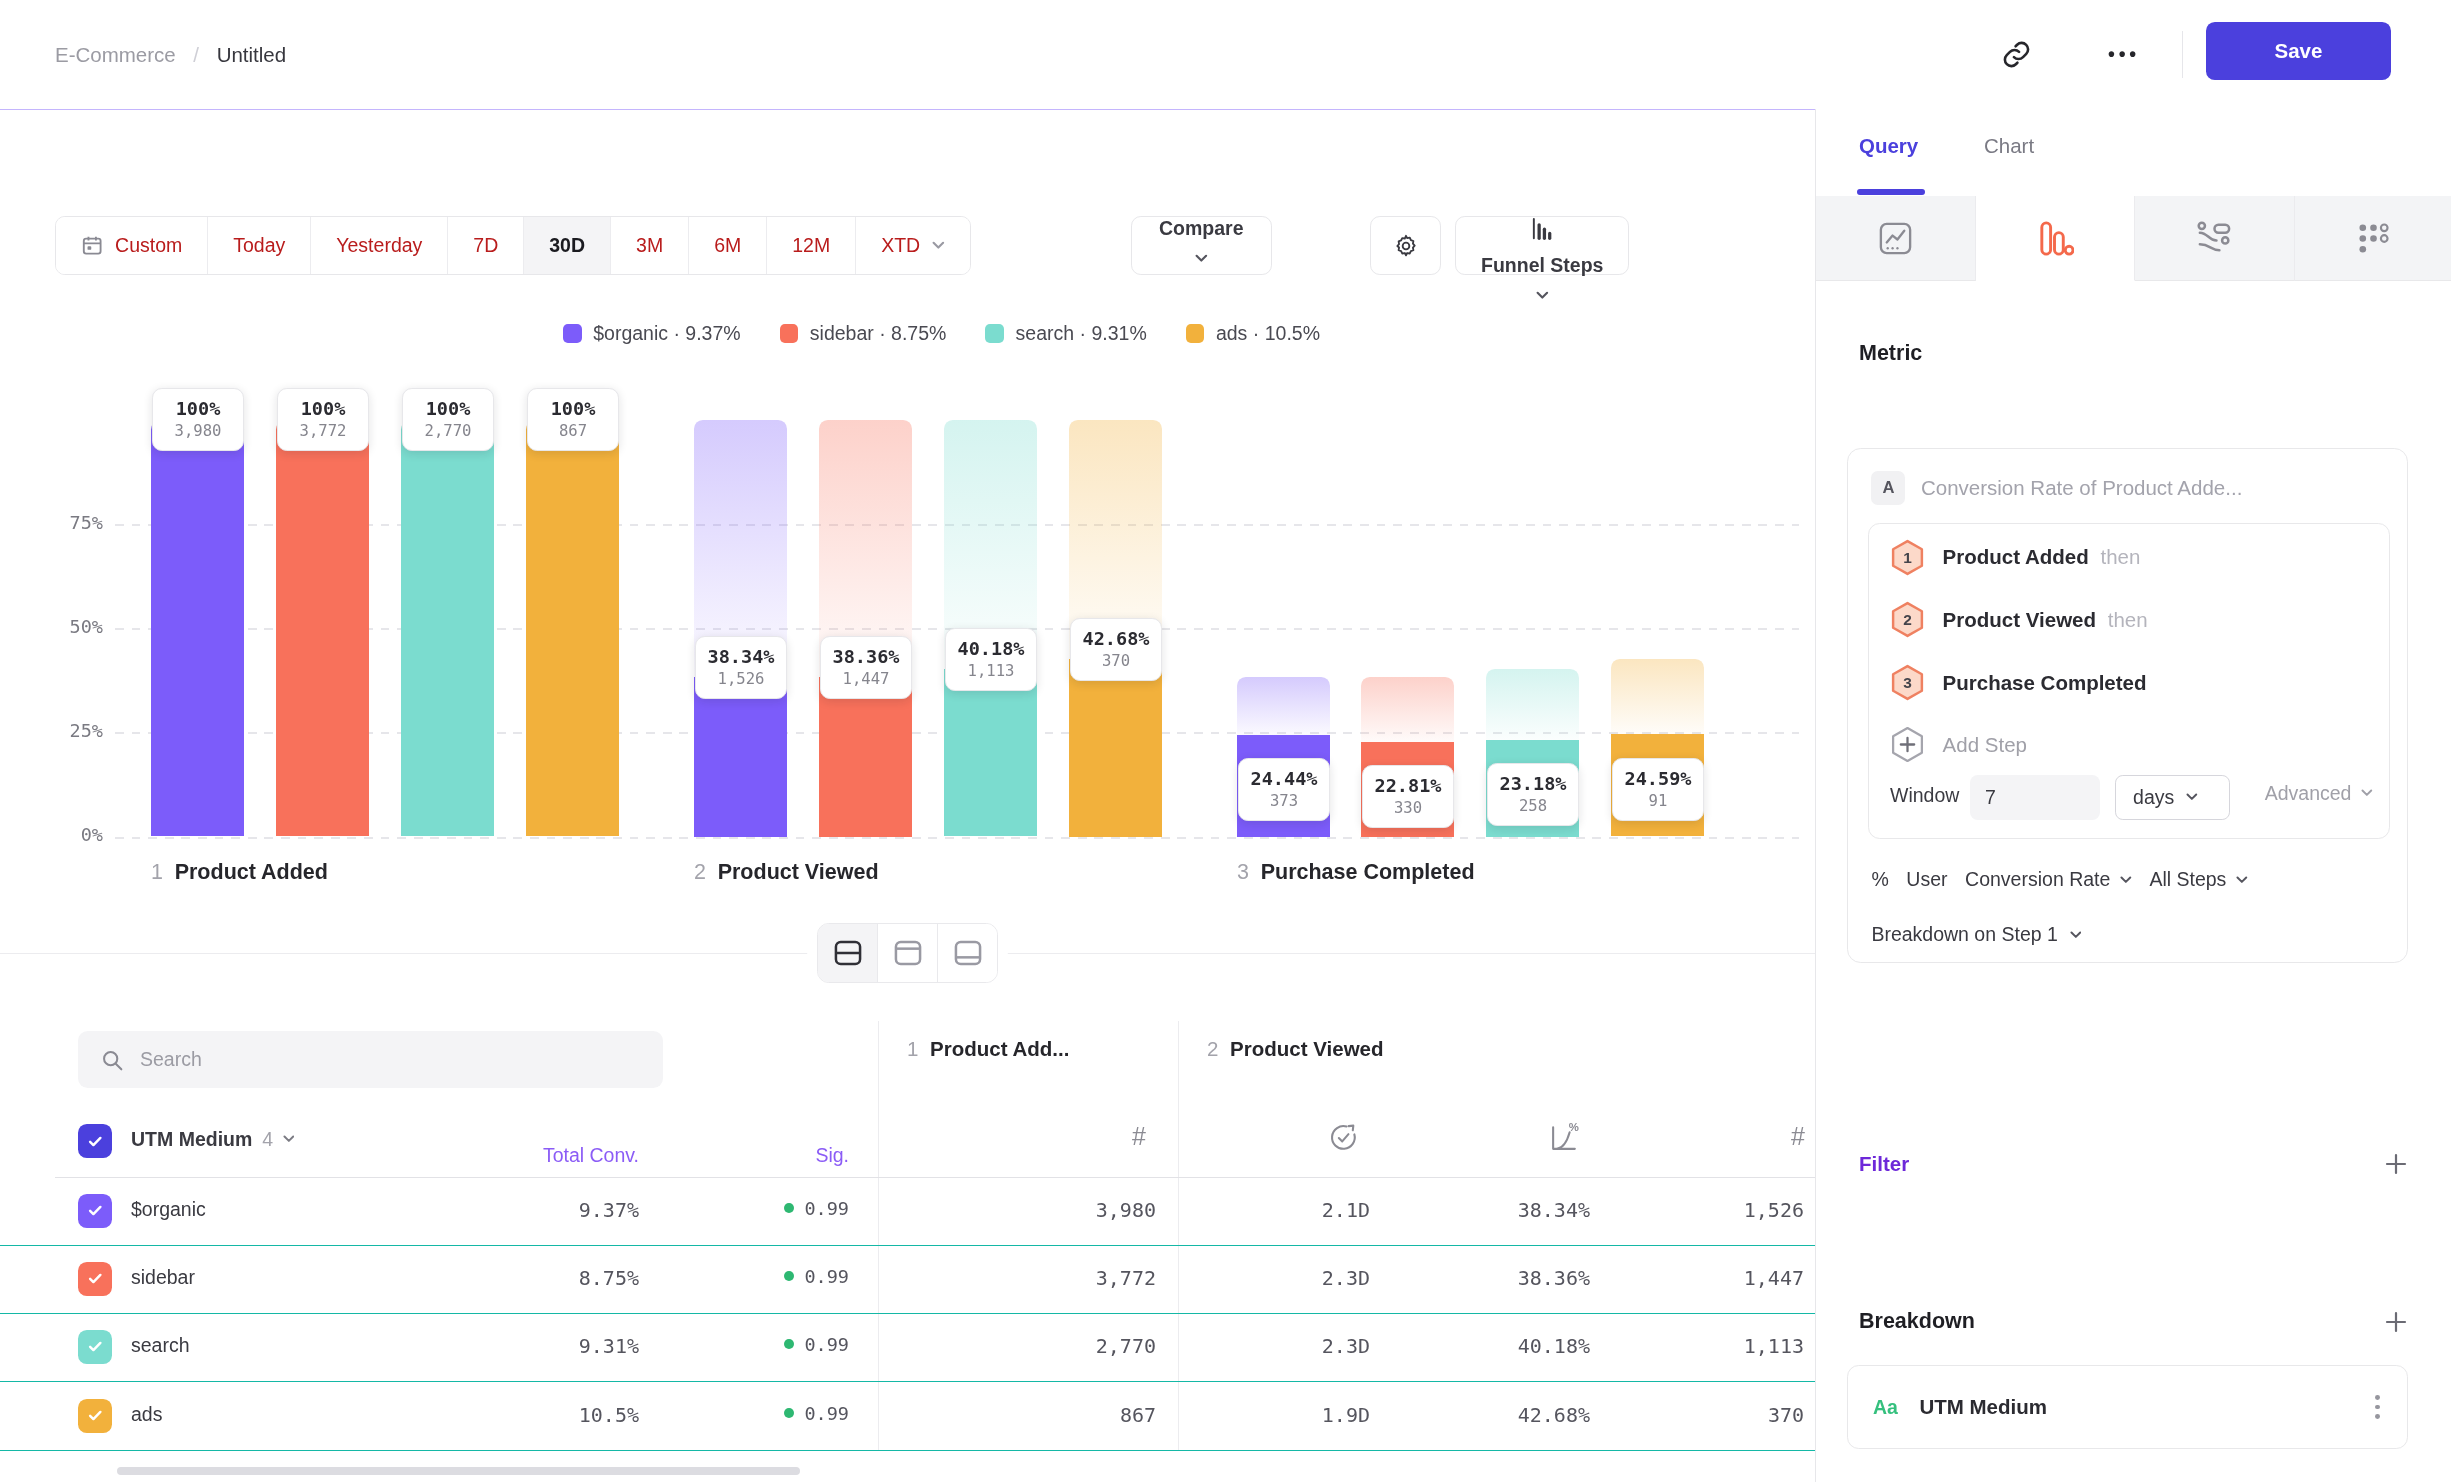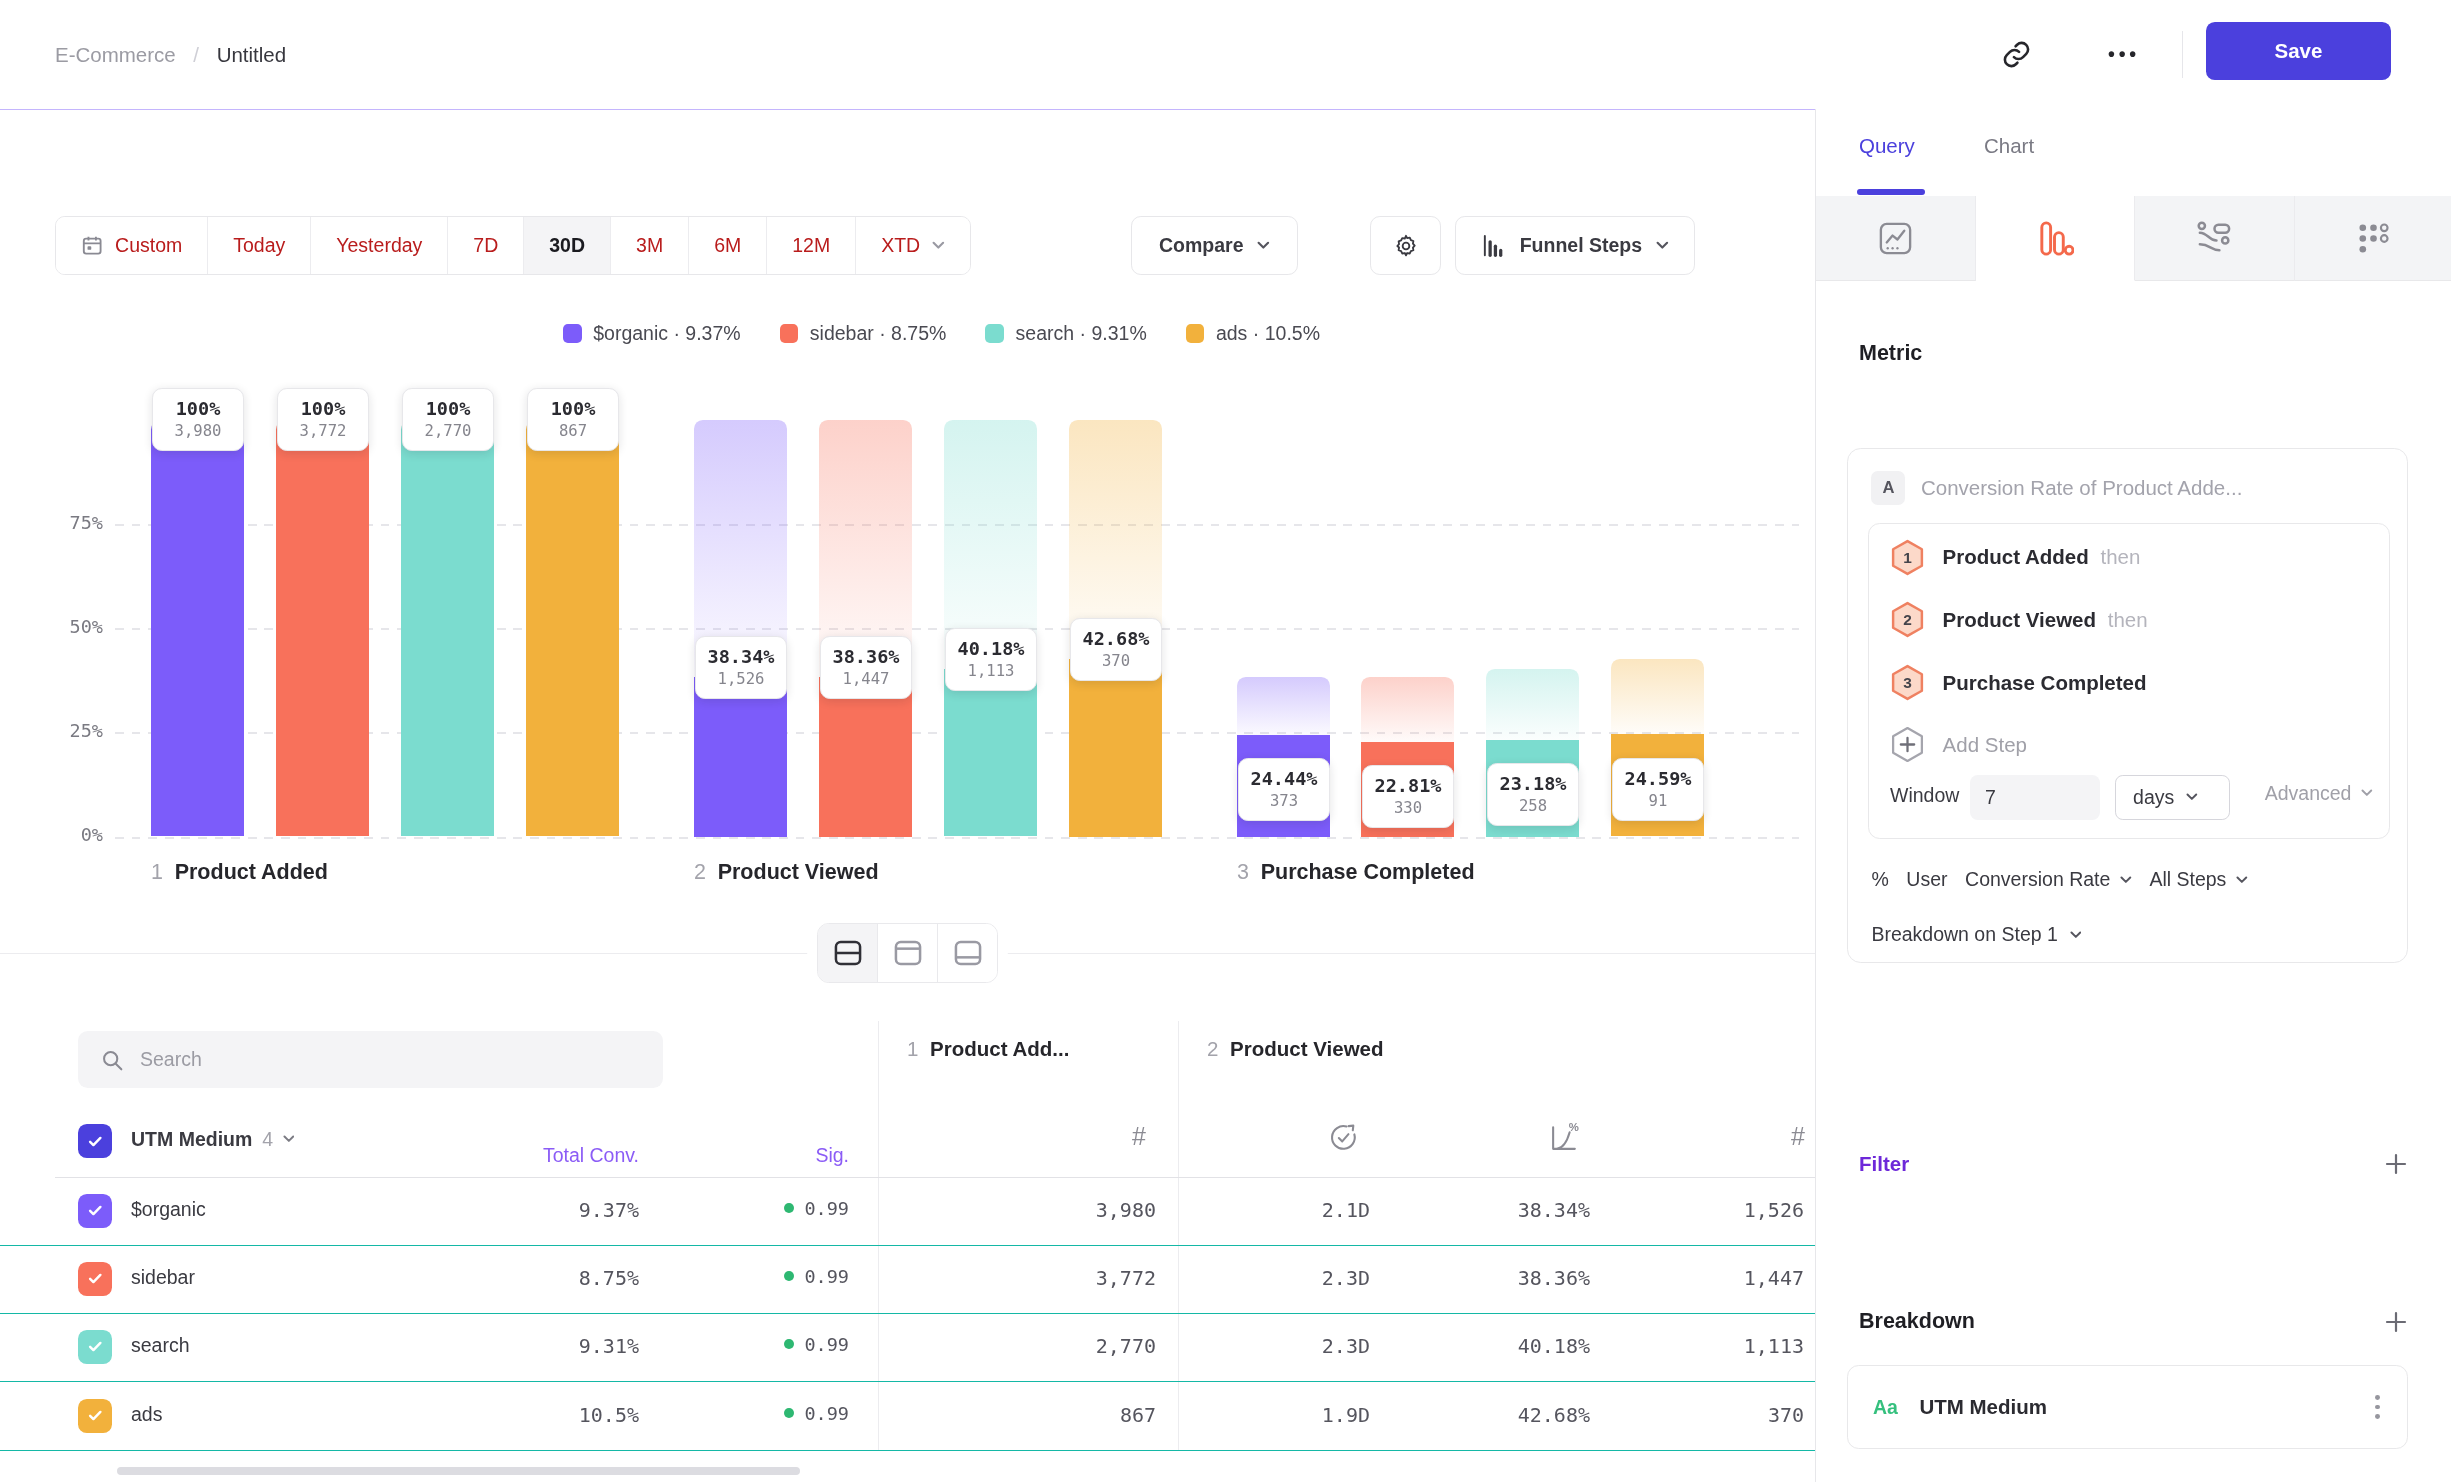--- a/index.html
+++ b/index.html
@@ -20,21 +20,21 @@
   .savebtn{position:absolute;left:2206px;top:22.4px;width:185px;height:58px;border:none;border-radius:8.8px;color:#fff;font-size:20.5px;font-weight:600;cursor:pointer;font-family:inherit;}
 
   
   .left{position:absolute;top:109px;left:0;width:1815px;height:1373px;}
 
   .toolbar{position:absolute;top:107px;left:0;width:1815px;height:59px;}
   .date-seg{position:absolute;left:55px;top:0;display:flex;height:59px;border:1px solid #e7e7ea;border-radius:9.8px;overflow:hidden;background:#fff;box-sizing:border-box;}
   .dcell{display:flex;align-items:center;gap:11.7px;padding:0 25px;font-size:19.5px;color:#b91c1c;border-right:1px solid #ececef;cursor:pointer;white-space:nowrap;background:#fff;}
   .dcell:last-child{border-right:none;}
   .dcell.active{background:#f4f4f6;color:#1b1b20;font-weight:600;}
-  .toolbtn{position:absolute;top:0;height:59px;border:1px solid #e7e7ea;border-radius:9.8px;background:#fff;display:flex;align-items:center;gap:13.7px;font-size:19.5px;font-weight:600;color:#3a3a41;cursor:pointer;box-sizing:border-box;font-family:inherit;}
+  .toolbtn{position:absolute;top:0;height:59px;border:1px solid #e7e7ea;border-radius:9.8px;background:#fff;display:flex;align-items:center;gap:13.7px;font-size:19.5px;font-weight:600;color:#3a3a41;cursor:pointer;box-sizing:border-box;font-family:inherit;flex-direction:column;}
   .compare{left:1131px;padding:0 27px;}
   .gearbtn{left:1370px;width:71px;justify-content:center;}
   .charttype{left:1455px;padding:0 25px;}
 
   
   .legend{position:absolute;top:213px;left:127px;width:1629px;display:flex;justify-content:center;gap:39px;}
   .legend-item{display:flex;align-items:center;gap:11.7px;font-size:19.5px;color:#4a4a52;cursor:pointer;}
   .swatch{width:18.5px;height:18.5px;border-radius:4.9px;}
 
   
@@ -87,21 +87,21 @@
   .rv.v2{left:1424px;width:166px;}
   .rv.n2{left:1648px;width:156px;}
   .sig{position:absolute;left:717px;top:20.5px;width:132px;display:flex;align-items:center;justify-content:flex-end;gap:10.7px;font-family:"DejaVu Sans Mono",monospace;font-size:18.5px;color:#55555e;}
   .sigdot{width:9.8px;height:9.8px;border-radius:50%;}
   .hscroll{position:absolute;left:117px;top:1358px;width:683px;height:7.8px;border-radius:3.9px;background:#dcdce1;cursor:pointer;}
 
   
   .panel{position:absolute;top:109px;left:1815px;width:637px;height:1373px;border-left:1px solid #e7e7ea;background:#fff;box-sizing:border-box;}
   .ptabs{position:absolute;top:0;left:0;width:100%;height:87px;border-bottom:1px solid #e8e8ea;}
   .ptab{position:absolute;top:25px;font-size:20.5px;cursor:pointer;}
-  .ptab.q{left:43px;font-weight:400;}
+  .ptab.q{left:43px;font-weight:700;}
   .ptab.c{left:168px;color:#7a7a84;}
   .ptab-underline{position:absolute;left:41px;top:80px;width:68px;height:5.9px;border-radius:2.9px;}
   .icon-strip{position:absolute;top:87px;left:0;width:637px;height:85px;display:flex;}
   .icell{flex:1;display:flex;align-items:center;justify-content:center;background:#f3f4f6;border-bottom:1px solid #e8e8ea;border-right:1px solid #ebebee;cursor:pointer;box-sizing:border-box;}
   .icell:last-child{border-right:none;}
   .icell.active{background:#fff;border-bottom:1px solid transparent;}
   .pheading{position:absolute;left:43px;font-size:21.5px;font-weight:700;color:#1f1f24;}
   .metric-card{position:absolute;left:31px;top:339px;width:561px;height:515px;border:1px solid #e8e8ea;border-radius:13.7px;box-sizing:border-box;}
   .mrow-a{position:absolute;left:23.4px;top:21.5px;display:flex;align-items:center;gap:15.6px;cursor:pointer;width:507px;}
   .abadge{width:34px;height:34px;border-radius:6.8px;background:#f1f1f3;display:flex;align-items:center;justify-content:center;font-size:16.6px;font-weight:600;color:#55555e;flex:none;}

